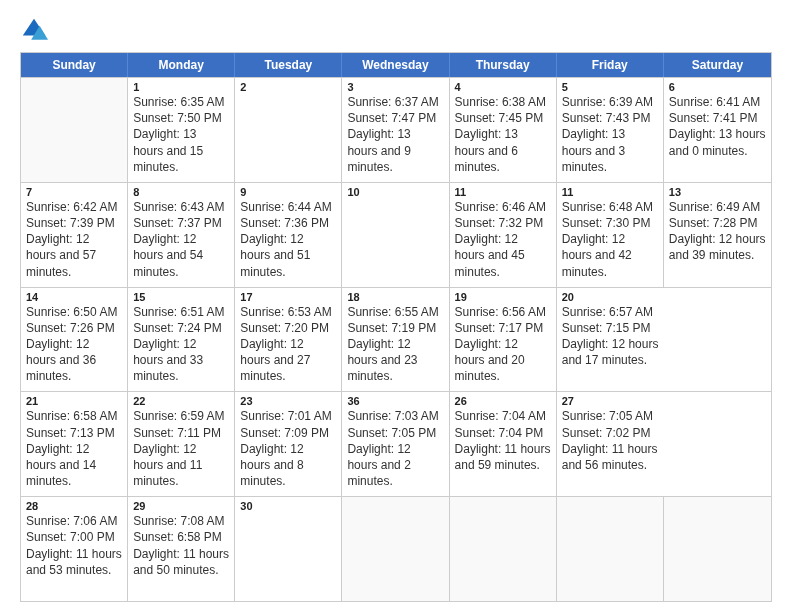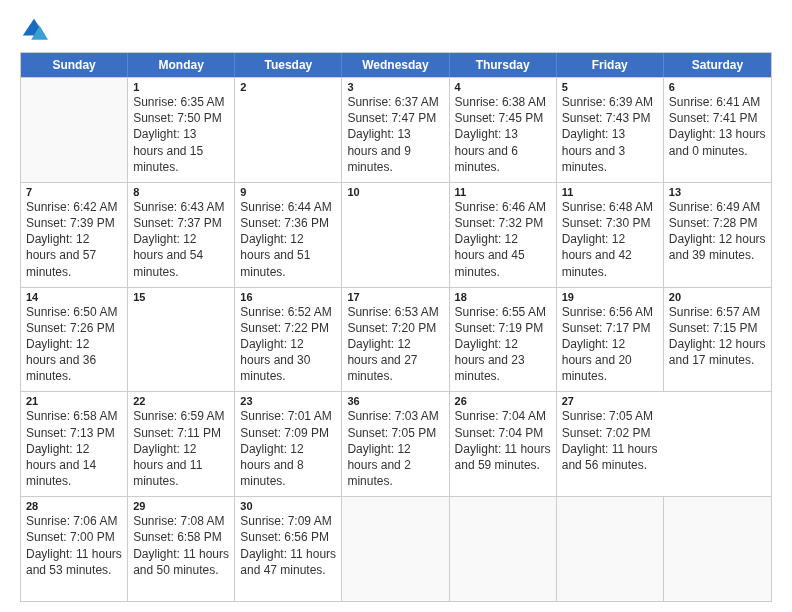--- a/index.html
+++ b/index.html
@@ -195,24 +195,21 @@
             <div class="day-info">Sunrise: 6:49 AM<br>Sunset: 7:28 PM<br>Daylight: 12 hours and 39 minutes.</div>
           </div>
         </div>
         <div class="cal-week">
           <div class="cal-cell">
             <div class="day-num">14</div>
             <div class="day-info">Sunrise: 6:50 AM<br>Sunset: 7:26 PM<br>Daylight: 12 hours and 36 minutes.</div>
           </div>
           <div class="cal-cell">
             <div class="day-num">15</div>
-          </div>
-          <div class="cal-cell">
-            <div class="day-num">16</div>
-            <div class="day-info">Sunrise: 6:52 AM<br>Sunset: 7:22 PM<br>Daylight: 12 hours and 30 minutes.</div>
+            <div class="day-info">Sunrise: 6:51 AM<br>Sunset: 7:24 PM<br>Daylight: 12 hours and 33 minutes.</div>
           </div>
           <div class="cal-cell">
             <div class="day-num">17</div>
             <div class="day-info">Sunrise: 6:53 AM<br>Sunset: 7:20 PM<br>Daylight: 12 hours and 27 minutes.</div>
           </div>
           <div class="cal-cell">
             <div class="day-num">18</div>
             <div class="day-info">Sunrise: 6:55 AM<br>Sunset: 7:19 PM<br>Daylight: 12 hours and 23 minutes.</div>
           </div>
           <div class="cal-cell">
@@ -254,21 +251,20 @@
           <div class="cal-cell">
             <div class="day-num">28</div>
             <div class="day-info">Sunrise: 7:06 AM<br>Sunset: 7:00 PM<br>Daylight: 11 hours and 53 minutes.</div>
           </div>
           <div class="cal-cell">
             <div class="day-num">29</div>
             <div class="day-info">Sunrise: 7:08 AM<br>Sunset: 6:58 PM<br>Daylight: 11 hours and 50 minutes.</div>
           </div>
           <div class="cal-cell">
             <div class="day-num">30</div>
-            <div class="day-info">Sunrise: 7:09 AM<br>Sunset: 6:56 PM<br>Daylight: 11 hours and 47 minutes.</div>
           </div>
           <div class="cal-cell empty"></div>
           <div class="cal-cell empty"></div>
           <div class="cal-cell empty"></div>
           <div class="cal-cell empty"></div>
         </div>
       </div>
   </div>
 </div>
 

